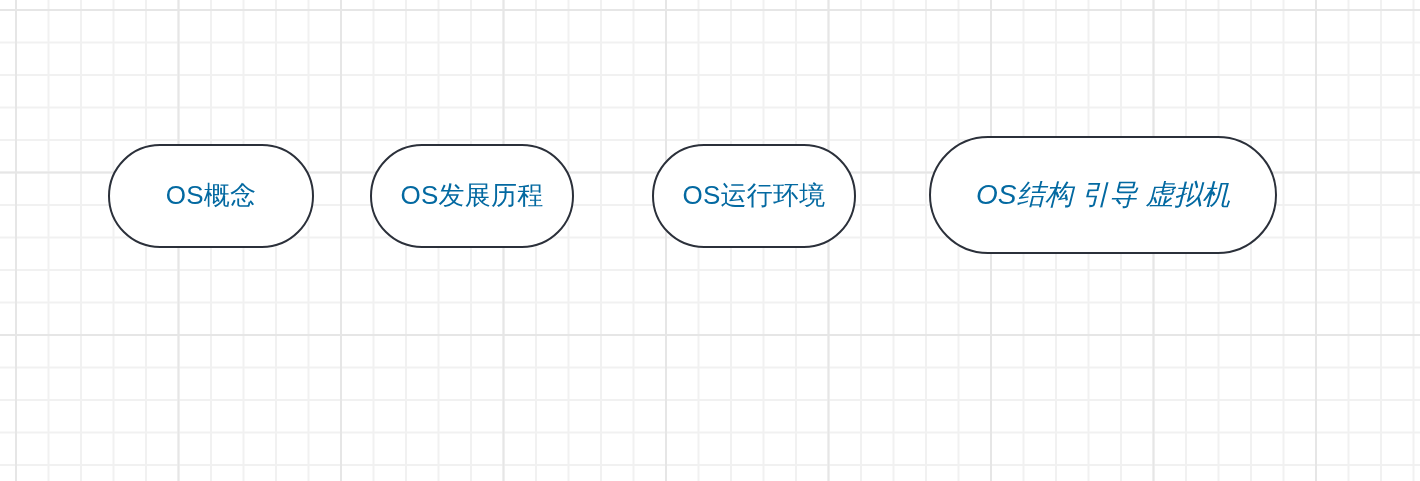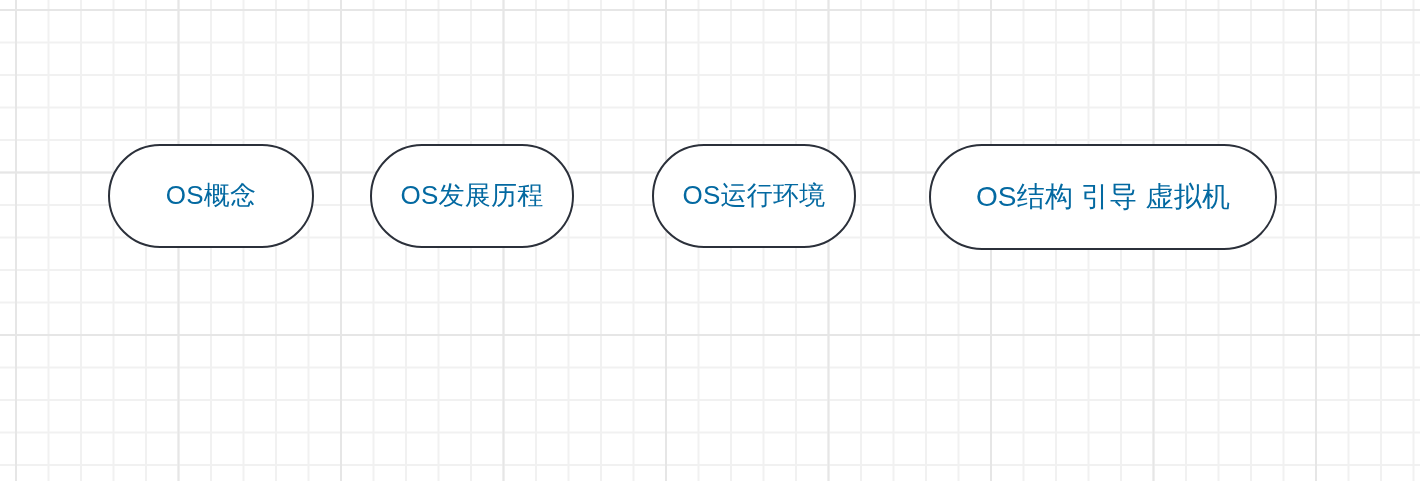--- a/index.html
+++ b/index.html
@@ -77,24 +77,25 @@
   #node-os-runtime-env {
     left: 652px;
     top: 144px;
     width: 204px;
     height: 104px;
     border-radius: 52px;
   }
 
   #node-os-structure {
     left: 929px;
-    top: 144px;
+    top: 136px;
     width: 348px;
-    height: 106px;
+    height: 118px;
     border-radius: 59px;
+    font-style: italic;
   }
 
   #node-os-structure .node-label {
     font-size: 28px;
   }
 </style>
 </head>
 <body>
 
 <div id="canvas">

